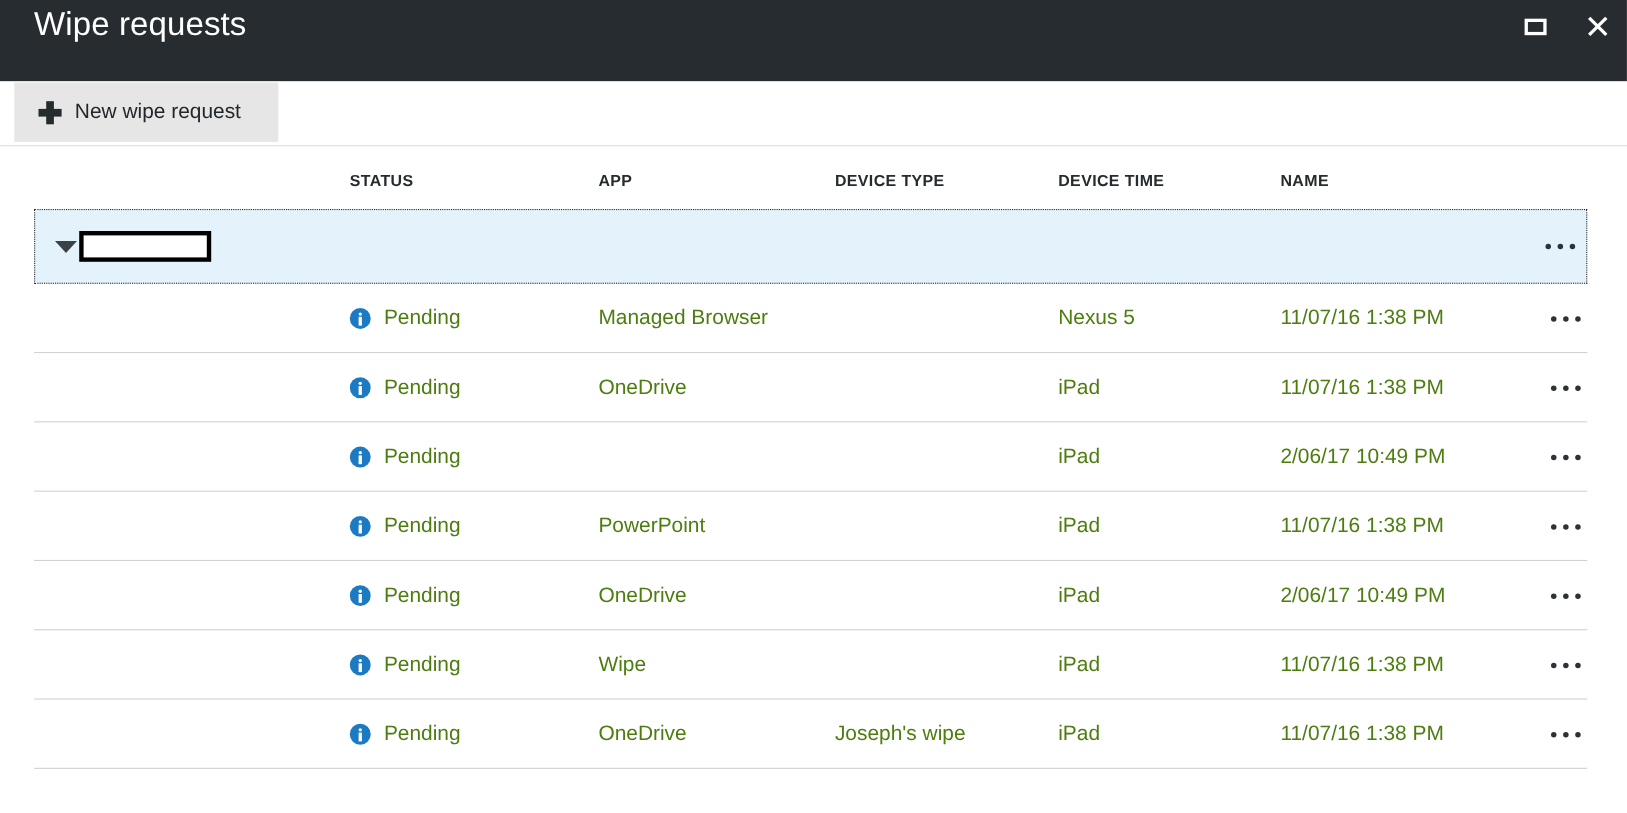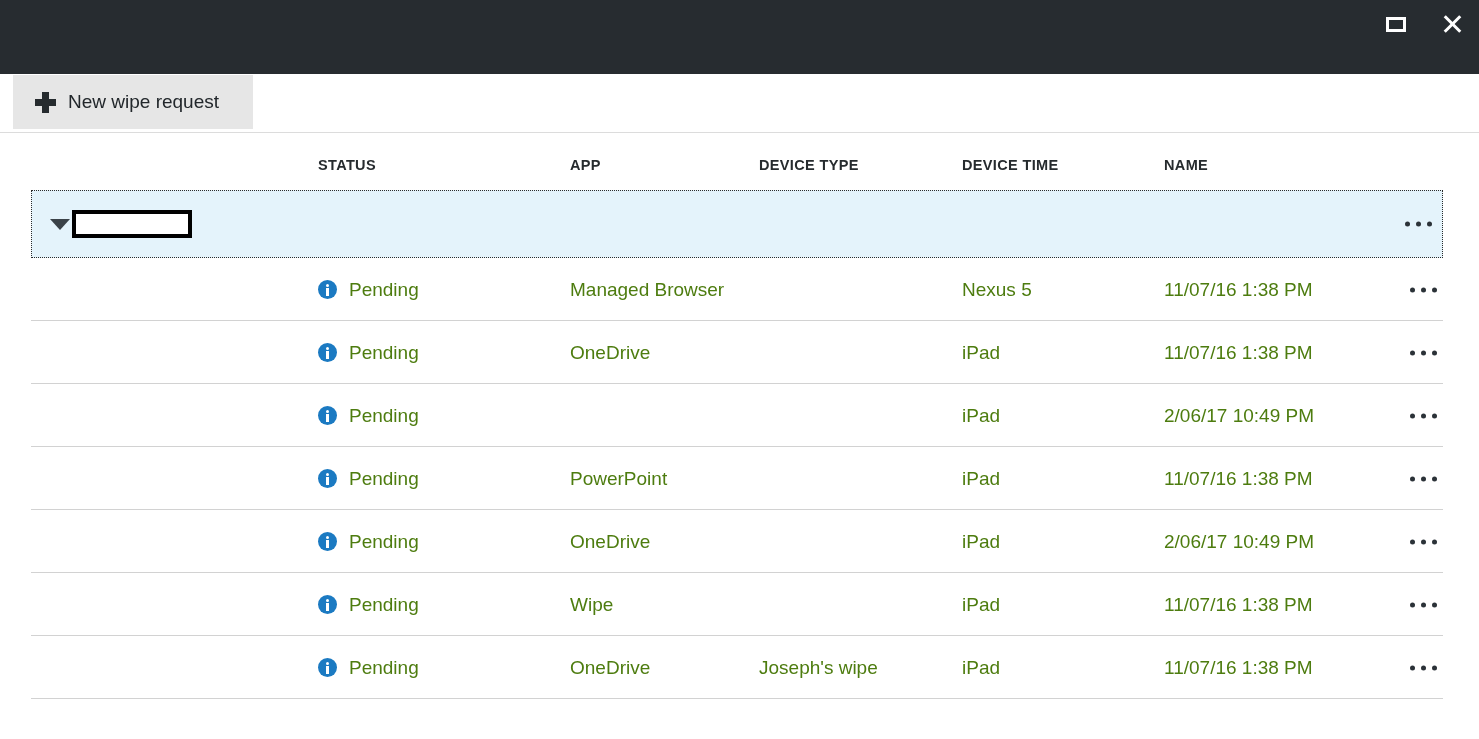--- a/index.html
+++ b/index.html
@@ -165,21 +165,21 @@
   }
   .header-row .cell {
     font-size: 14.5px;
     font-weight: bold;
     letter-spacing: 0.35px;
     color: #262b2e;
   }
   
   .col-user    { left: 48px; margin-top: 35px; }
   .col-status  { left: 318px; }
-  .col-app     { left: 570px; text-align: right; }
+  .col-app     { left: 544px; text-align: right; }
   .col-device  { left: 759px; }
   .col-type    { left: 962px; }
   .col-time    { left: 1164px; }
 
   .row-sep {
     position: absolute;
     left: 31px;
     bottom: 0;
     width: 1412px;
     height: 1px;
@@ -273,20 +273,21 @@
     height: 5px;
     border-radius: 50%;
     background: #2b3238;
     display: block;
   }
 </style>
 </head>
 <body>
 
 <div class="titlebar">
+  <div class="titlebar-title">Wipe requests</div>
   <div class="window-controls">
     <button class="win-btn">
       <span class="restore-glyph"></span>
     </button>
     <button class="win-btn">
       <span class="close-glyph"></span>
     </button>
   </div>
 </div>
 

